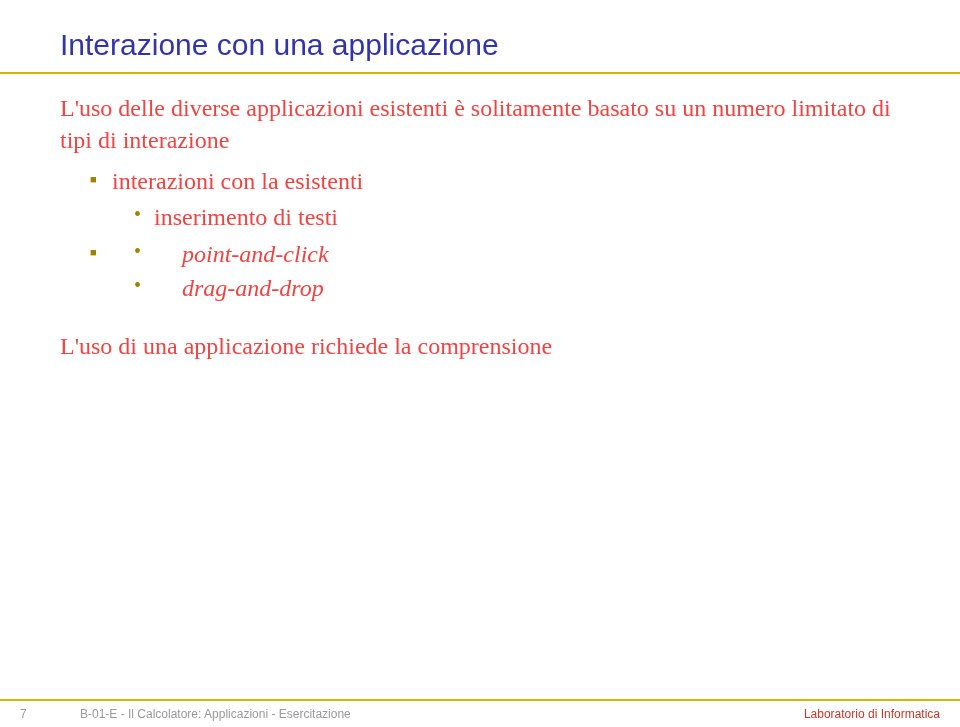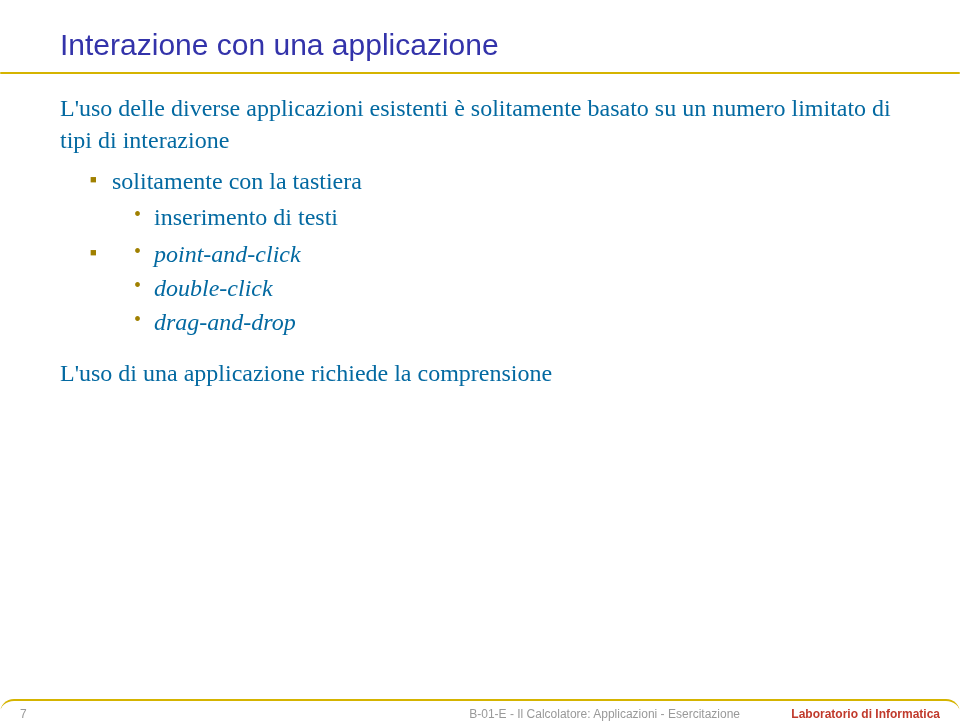--- a/index.html
+++ b/index.html
@@ -1,15 +1,15 @@
 <!DOCTYPE html>
 <html><head>
 <meta charset="utf-8">
 <style>
-  * { margin: 0; padding: 0; box-sizing: border-box; border-radius: 24px; }
+  * { margin: 0; padding: 0; box-sizing: border-box; }
   body {
     width: 960px;
     height: 727px;
     background: #ffffff;
     font-family: Georgia, 'Times New Roman', serif;
     position: relative;
   }
   .slide {
     padding: 28px 60px 0 60px;
     height: 100%;
@@ -23,29 +23,29 @@
   }
   .title-underline {
     position: absolute;
     left: 0;
     right: 0;
     top: 72px;
     border-top: 2px solid #d5b400;
   }
   .content {
     margin-top: 30px;
-    color: #0369a1;
+    color: #ef4444;
     font-size: 24px;
     line-height: 1.35;
   }
   .intro {
     margin-bottom: 8px;
   }
   .intro2 {
-    margin-top: 18px;
+    margin-top: 26px;
     margin-bottom: 8px;
   }
   ul.lvl1 {
     list-style: none;
     margin-left: 30px;
   }
   ul.lvl1 > li {
     position: relative;
     padding-left: 22px;
     margin-bottom: 4px;
@@ -70,73 +70,71 @@
     font-family: Liberation Serif, serif;
   }
   ul.lvl2 > li::before {
     content: "•";
     position: absolute;
     left: 0;
     top: 0px;
     font-size: 20px;
     color: #a08000;
   }
-  em.term { font-style: italic; }
+  em.term { font-style: italic; margin-left: 28px; }
   .footer {
     position: absolute;
     left: 0;
     right: 0;
     bottom: 0;
     height: 28px;
     border-top: 2px solid #d5b400;
     display: flex;
     align-items: center;
     padding: 0 20px;
     font-family: Verdana, Geneva, sans-serif;
   }
   .footer .page {
     color: #999;
     font-size: 12px;
     width: 60px;
   }
   .footer .center {
     flex: 1;
-    text-align: right;
+    text-align: left;
     color: #999;
     font-size: 12px;
   }
   .footer .right {
     color: #c0392b;
     font-size: 12px;
     text-align: right;
     width: 200px;
-    font-weight: bold;
   }
 </style>
 </head>
 <body>
 
 <div class="slide">
   <h1 class="title">Interazione con una applicazione</h1>
   <div class="title-underline"></div>
 
   <div class="content">
     <p class="intro">L'uso delle diverse applicazioni esistenti è solitamente basato su un numero limitato di tipi di interazione</p>
 
     <ul class="lvl1">
       <li>
-        <span>solitamente con la tastiera</span>
+        <span>interazioni con la esistenti</span>
         <ul class="lvl2">
           <li>inserimento di testi</li>
         </ul>
       </li>
       <li>
         <ul class="lvl2">
           <li><em class="term">point-and-click</em></li>
-          <li><em class="term">double-click</em></li>
           <li><em class="term">drag-and-drop</em></li>
         </ul>
       </li>
     </ul>
 
     <p class="intro2">L'uso di una applicazione richiede la comprensione</p>
 
   </div>
 </div>
 

